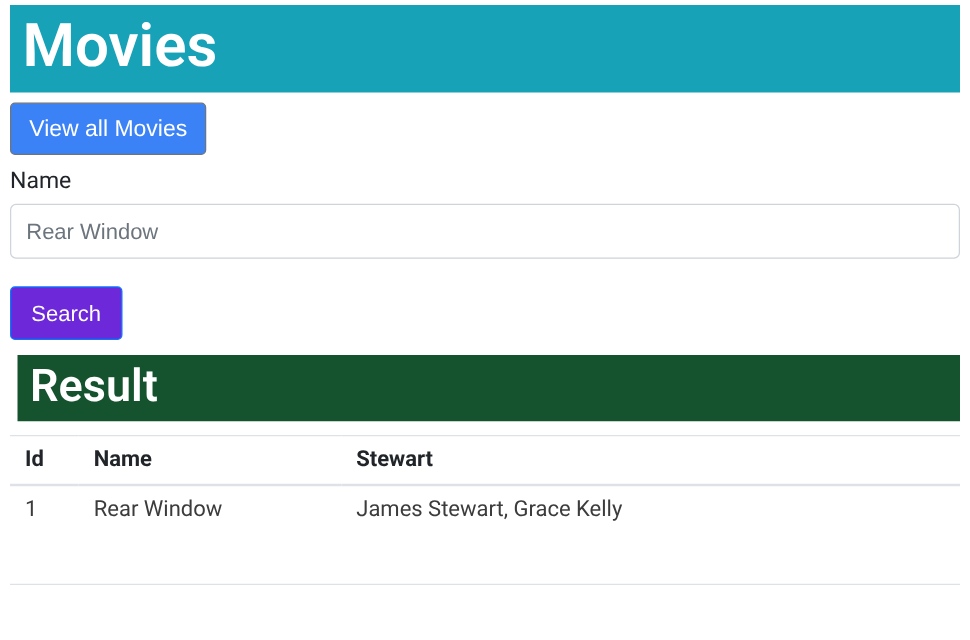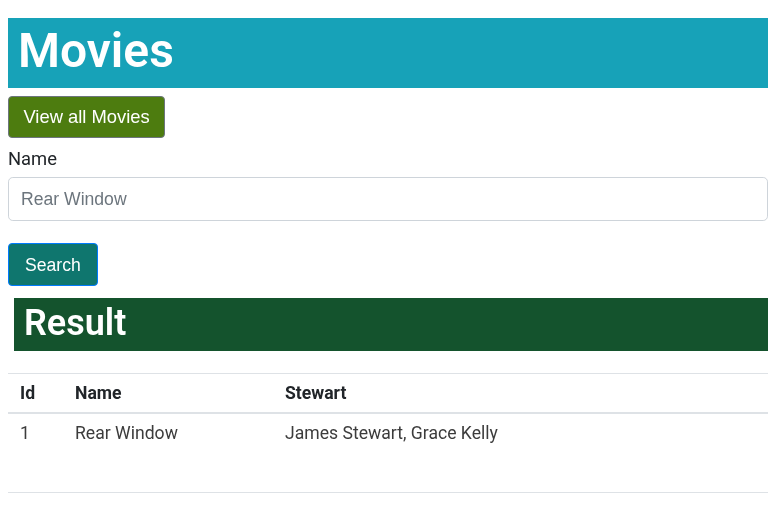--- a/index.html
+++ b/index.html
@@ -14,37 +14,37 @@
       width: 776px;
       padding: 0 8px;
     }
     .header-teal {
       background: #17a2b8;
       color: #fff;
       font-weight: 600;
       font-size: 48px;
       line-height: 1.2;
       padding: 4px 10px 8px 10px;
-      margin-top: 18px;
+      margin-top: 4px;
     }
     .btn {
       display: inline-block;
       font-weight: 400;
       text-align: center;
       vertical-align: middle;
       border: 1px solid transparent;
       padding: 0.375rem 0.75rem;
       font-size: 1.1rem;
       line-height: 1.5;
       border-radius: 0.25rem;
       cursor: pointer;
       color: #fff;
     }
     .btn-secondary {
-      background-color: #4d7c0f;
+      background-color: #3b82f6;
       border-color: #6c757d;
       margin-top: 8px;
       font-size: 1.15rem;
       padding: 0.4rem 0.9rem;
     }
     .label {
       font-size: 1.15rem;
       margin-top: 10px;
       color: #212529;
     }
@@ -54,40 +54,40 @@
       padding: 0.5rem 0.75rem;
       font-size: 1.1rem;
       line-height: 1.5;
       color: #6c757d;
       background-color: #fff;
       border: 1px solid #ced4da;
       border-radius: 0.3rem;
       margin-top: 8px;
     }
     .btn-primary {
-      background-color: #0f766e;
+      background-color: #6d28d9;
       border-color: #007bff;
       margin-top: 22px;
       padding: 0.45rem 1rem;
     }
     .header-red {
       background: #14532d;
       color: #fff;
       font-weight: 600;
       font-size: 36px;
       line-height: 1.2;
       padding: 4px 10px 6px 10px;
       margin-top: 12px;
       margin-left: 6px;
       margin-right: 0;
     }
     table {
       width: 100%;
       border-collapse: collapse;
-      margin-top: 22px;
+      margin-top: 11px;
       font-size: 1.1rem;
     }
     th, td {
       text-align: left;
       padding: 0.55rem 0.75rem;
       border-top: 1px solid #dee2e6;
       color: #212529;
       vertical-align: top;
     }
     th {

